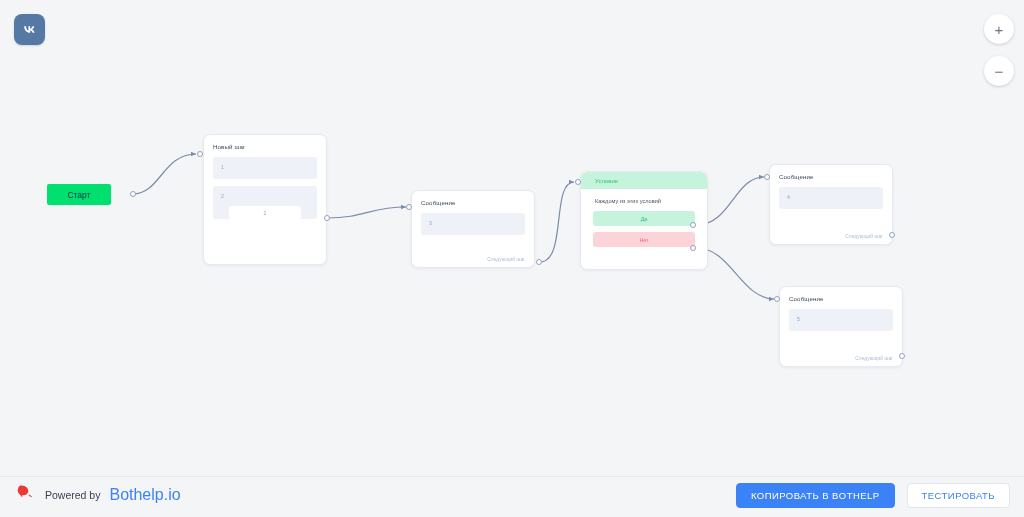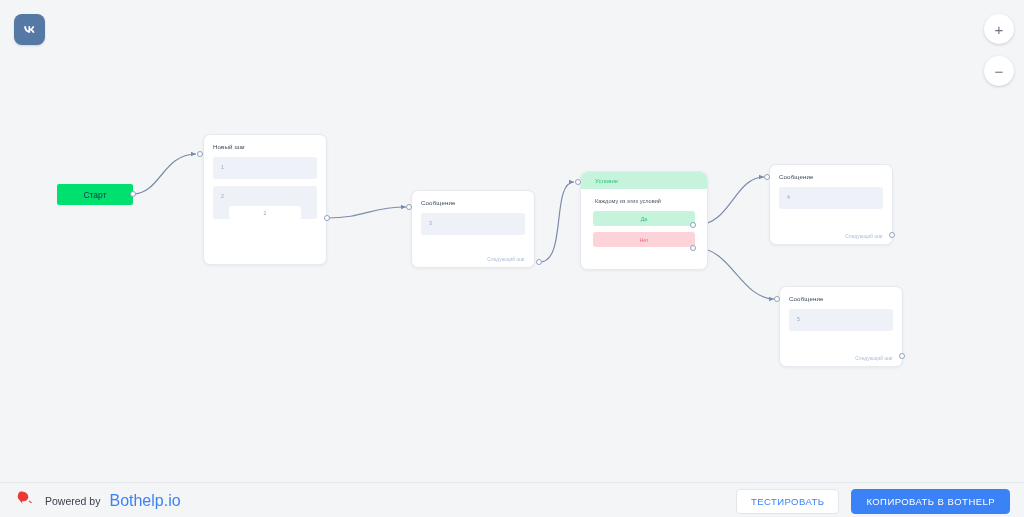--- a/index.html
+++ b/index.html
@@ -170,21 +170,21 @@
     border-radius: 50%;
     background: #ffffff;
     border: 1px solid #8fa2c0;
     box-sizing: border-box;
     cursor: pointer;
   }
 
   
   .bottombar {
     position: absolute;
-    left: 0; bottom: 6px;
+    left: 0; bottom: 12px;
     width: 1024px;
     height: 29px;
     background: #f4f5f7;
     border-top: 1px solid #e6e8ec;
     display: flex;
     align-items: center;
     box-sizing: border-box;
     padding: 8px 14px 0 16px;
   }
   .powered {
@@ -261,21 +261,21 @@
     </svg>
   </div>
 
   <button class="zoom-ctl zoom-in">
     <span class="glyph">+</span>
   </button>
   <button class="zoom-ctl zoom-out">
     <span class="glyph">−</span>
   </button>
 
-  <div class="start-node" style="left:57px; top:184px; width:76px; height:21px;">
+  <div class="start-node" style="left:47px; top:184px; width:64px; height:21px;">
     <span>Старт</span>
   </div>
   <div class="port" style="left:130px; top:191px;"></div>
 
   <div class="node" style="left:203px; top:134px; width:124px; height:131px;">
     <div class="node-title">Новый шаг</div>
     <div class="msg-block">1</div>
     <div class="msg-block" style="padding-bottom:0;">
       <div>2</div>
       <div class="block-inner-btn">2</div>
@@ -327,17 +327,17 @@
       <svg width="20" height="20" viewBox="0 0 24 24" aria-hidden="true">
         <path fill="#ea3a35" d="M4.6 3.4c3.3-1 7 .1 8.9 2.6 2 2.6 1.6 6-1 7.7-1.5 1-3.4 1.2-5.1.7l.1 3.1-3.2-3.9C2.2 11.9 1.6 9.3 2.4 7c.4-1.5 1.3-2.8 2.2-3.6z"></path>
         <path fill="#ea3a35" d="M15.6 14.1c1.7.4 3.2 1.6 3.9 3.1l-2.3-.6c-.6-1.1-1.5-1.9-2.6-2.3l1-.2z"></path>
       </svg>
     </span>
     <span class="powered-text">Powered by</span>
     <a class="powered-link">Bothelp.io</a>
   </div>
 
   <div class="bottom-actions">
+    <div class="btn btn-primary">КОПИРОВАТЬ В BOTHELP</div>
     <div class="btn btn-outline">ТЕСТИРОВАТЬ</div>
-    <div class="btn btn-primary">КОПИРОВАТЬ В BOTHELP</div>
   </div>
 
 </div>
 
 </body></html>

